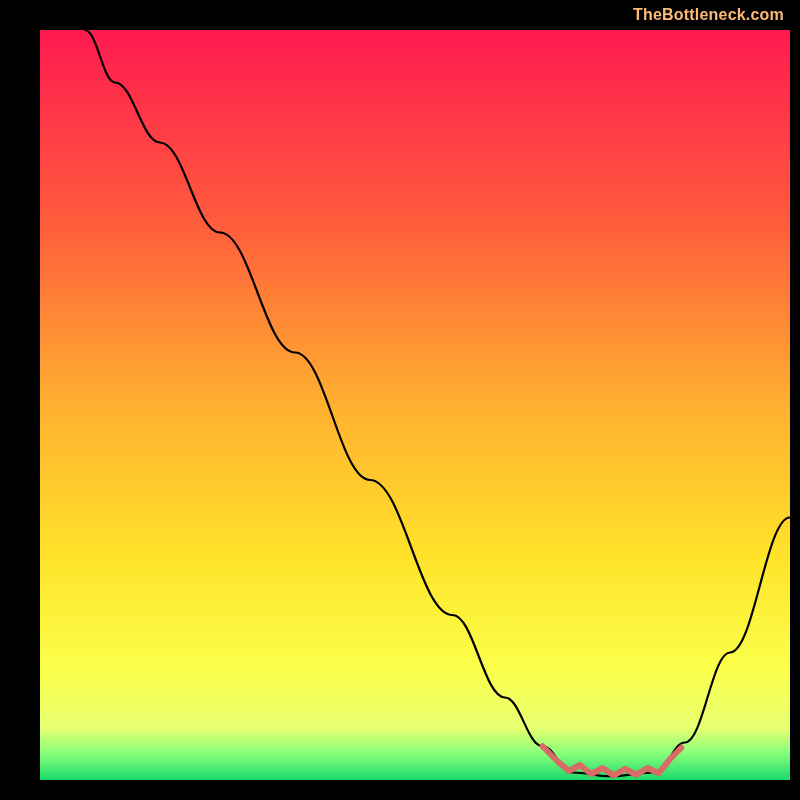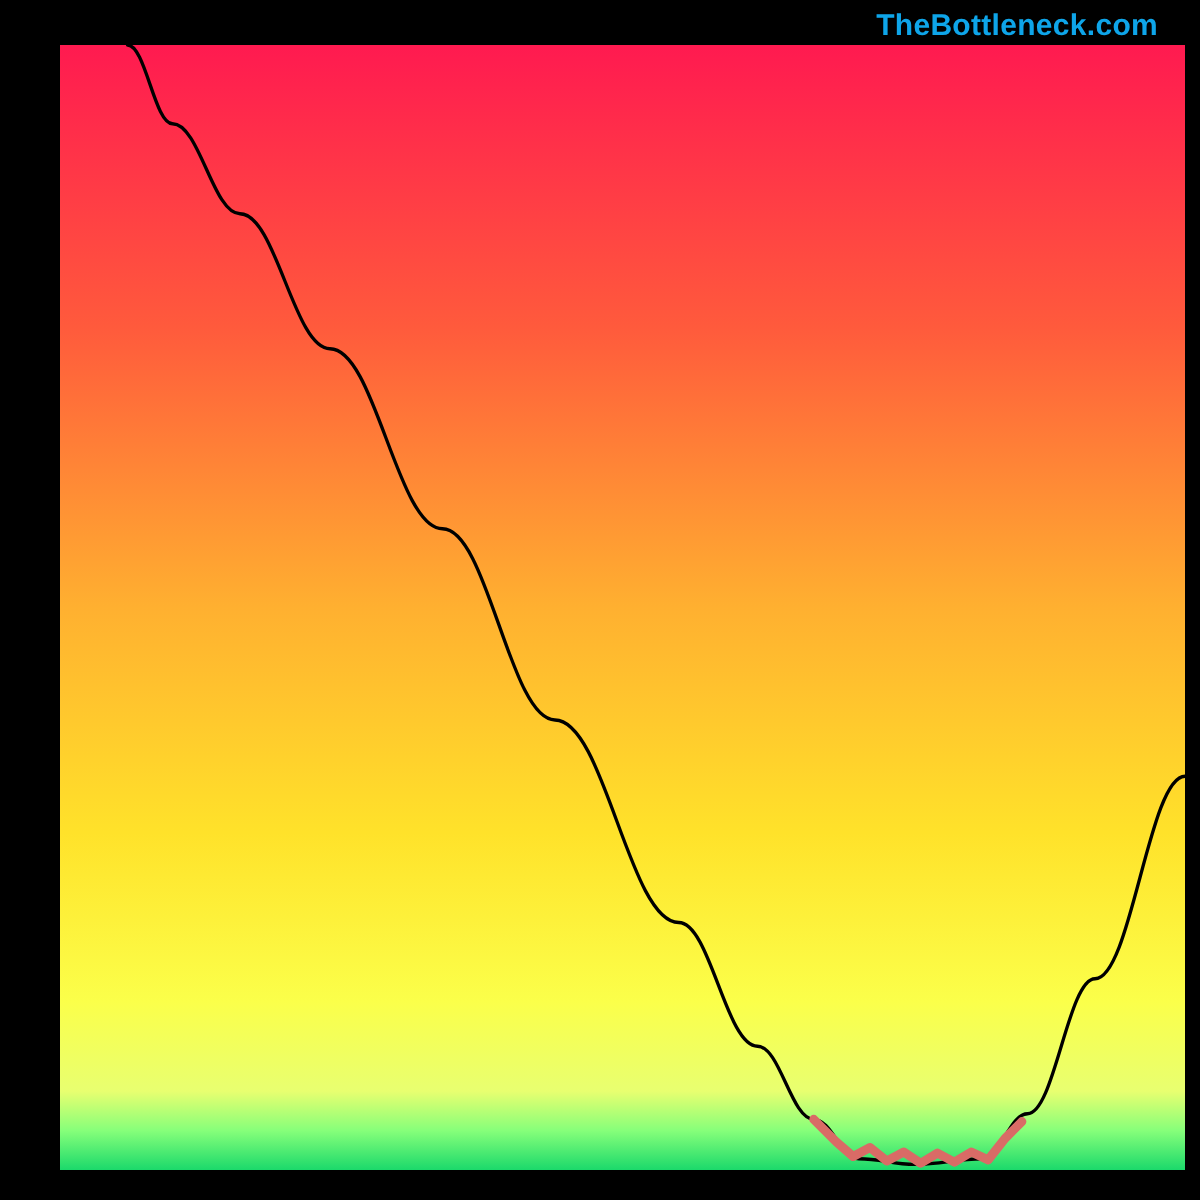--- a/index.html
+++ b/index.html
@@ -14,25 +14,25 @@
     position: relative;
     width: 800px;
     height: 800px;
   }
   svg {
     display: block;
   }
   .watermark {
     position: absolute;
     top: 6px;
-    right: 28px;
+    right: 16px;
     font-family: Arial, Helvetica, sans-serif;
-    font-size: 20px;
+    font-size: 16px;
     font-weight: bold;
-    color: #0ea5e9;
+    color: #fdba74;
     letter-spacing: 0.2px;
   }
 </style>
 </head>
 <body>
 
 <div class="wrapper">
   <svg id="chart-svg" width="800" height="800" viewBox="0 0 800 800">
     <defs>
       <linearGradient id="bg-grad" x1="0" y1="0" x2="0" y2="1">

